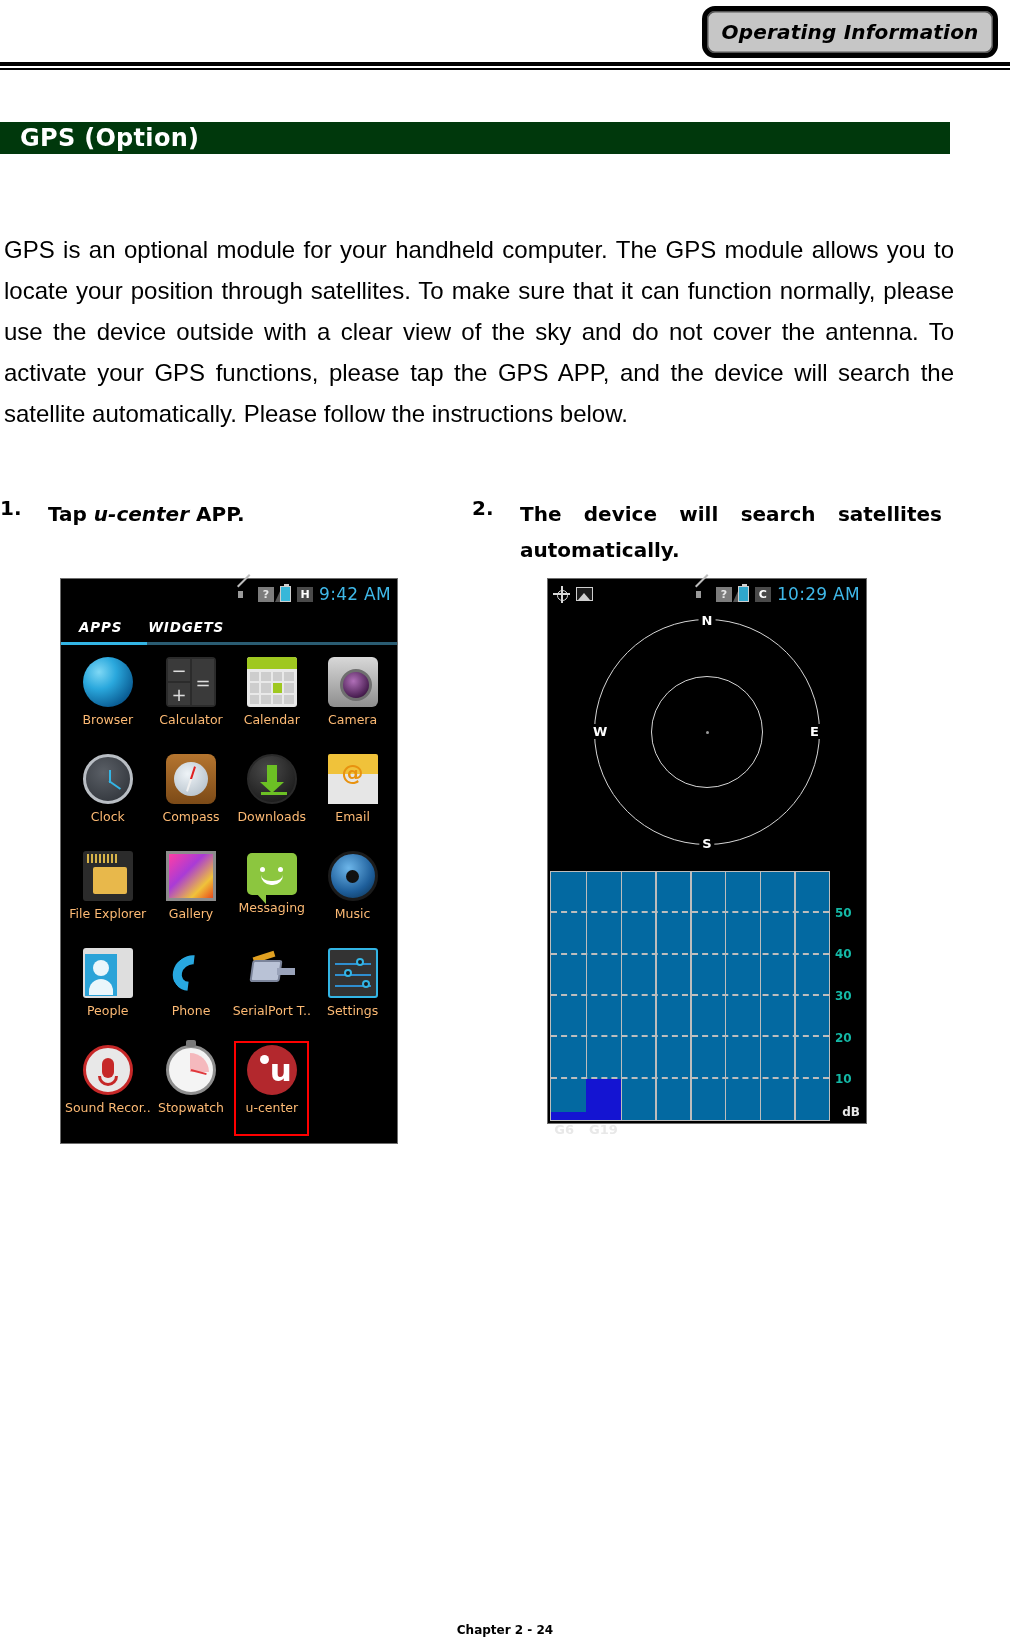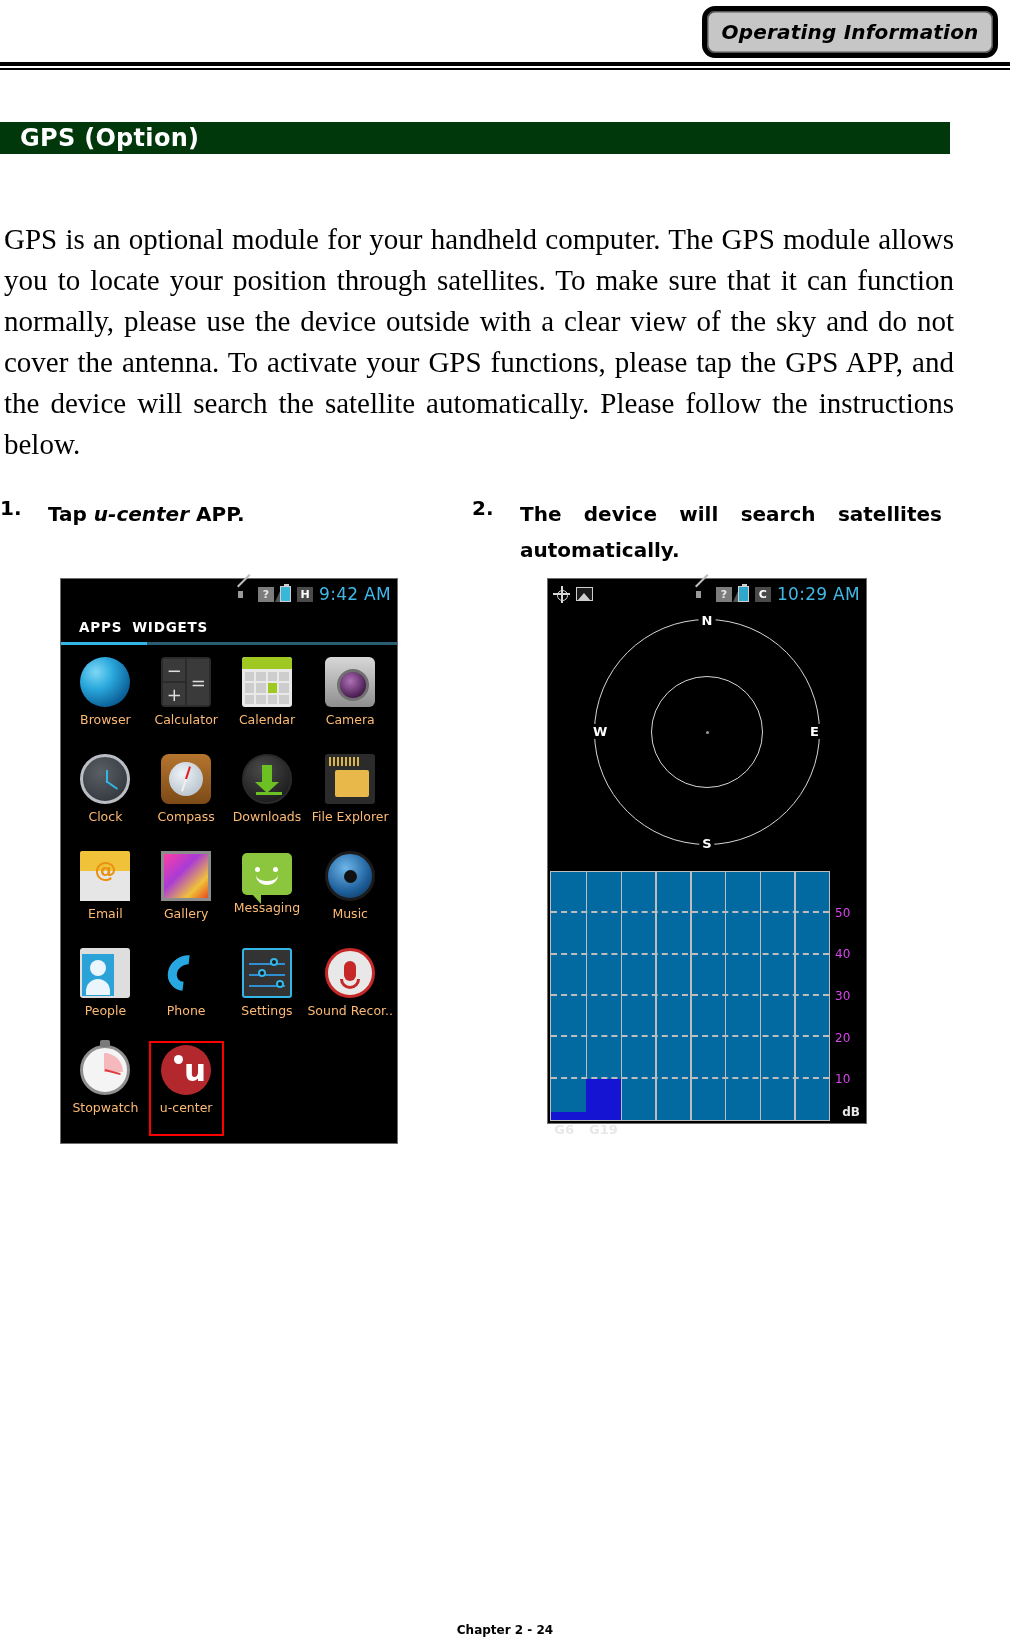--- a/index.html
+++ b/index.html
@@ -43,24 +43,24 @@
     display:flex; align-items:center;
   }
   .section-bar-label {
     color:#fff; font-size:24px; font-weight:bold;
     padding-left:20px; letter-spacing:.3px;
     font-family:"DejaVu Sans", sans-serif;
   }
 
   
   .body-text {
-    position:absolute; left:4px; top:190px; width:950px;
-    font-size:29px; line-height:41px;
+    position:absolute; left:4px; top:205px; width:950px;
+    font-size:24px; line-height:41px;
     text-align:justify; text-justify:inter-word;
-    font-family:Liberation Serif, serif;
+    font-family:Liberation Sans, sans-serif;
     font-weight:400;
   }
 
   
   .steps { position:absolute; left:0; top:496px; width:1010px; }
   .step-col { position:absolute; top:0; }
   .step-col.left { left:0; width:450px; }
   .step-col.right { left:472px; width:470px; }
   .step-head { display:flex; align-items:flex-start; font-weight:bold; font-size:20px;
                font-family:"DejaVu Sans", sans-serif; }
@@ -102,21 +102,21 @@
                   border:1.5px solid #d8d8d8;border-radius:50%;}
   .icn-gps:after{content:"";position:absolute;left:7px;top:-1px;width:1.5px;height:17px;
                  background:#d8d8d8;box-shadow:-7px 0 0 0 transparent;}
   .icn-gps i{position:absolute;left:-1px;top:6.5px;width:17px;height:1.5px;background:#d8d8d8;}
   .icn-pic { width:17px;height:14px;border:1.5px solid #cfcfcf;position:relative;overflow:hidden;
              background:#1b1b1b;}
   .icn-pic:before{content:"";position:absolute;left:1px;bottom:0;border-left:6px solid transparent;
                   border-right:6px solid transparent;border-bottom:7px solid #cfcfcf;}
 
   
-  .apps-tabs { display:flex; gap:10px; padding:10px 18px 0 18px; }
+  .apps-tabs { display:flex; gap:26px; padding:10px 18px 0 18px;font-style:italic; }
   .apps-tab { color:#fff; font-size:13.5px; font-weight:bold; letter-spacing:.8px;
               font-family:"DejaVu Sans", sans-serif; padding-bottom:7px; }
   .apps-underline { position:relative; height:3px; background:#2a5c72; margin-top:0; }
   .apps-underline-active { position:absolute; left:0; top:0; width:86px; height:3px; background:#33b5e5; }
 
   
   .app-grid { display:grid; grid-template-columns:repeat(4,1fr); row-gap:3px; padding:10px 4px 4px 4px; }
   .app-cell { display:flex; flex-direction:column; align-items:center; justify-content:flex-start;
               height:94px; position:relative; }
   .app-cell.hl:before{ content:""; position:absolute; left:3px; top:-2px; right:3px; bottom:1px;
@@ -233,21 +233,21 @@
   .sky-w { left:42px; top:115px; }
   .sky-e { right:44px; top:115px; }
 
   .sigchart { position:relative; height:250px; margin:0 2px 2px 2px;
               display:flex; }
   .sig-plot { position:relative; flex:1; border:1.5px solid #bdbdbd; background:#0369a1; }
   .sig-vline { position:absolute; top:0; bottom:0; width:1.5px; background:#bdbdbd; }
   .sig-hline { position:absolute; left:0; right:0; height:0;
                border-top:2px dashed #bdbdbd; }
   .sig-bar { position:absolute; bottom:0; background:#1414d2; }
-  .sig-scale { width:34px; position:relative; color:#d946ef; font-size:12px; font-weight:normal;
+  .sig-scale { width:34px; position:relative; color:#14b8a6; font-size:12px; font-weight:bold;
                font-family:"DejaVu Sans", sans-serif; }
   .sig-scale span { position:absolute; left:5px; }
   .sig-xlabels { position:absolute; left:0; right:0; bottom:-24px; height:22px; }
   .sig-xlabels span { position:absolute; color:#e8e8e8; font-size:13px; font-weight:bold;
                       font-family:"DejaVu Sans", sans-serif; }
   .sig-unit { position:absolute; right:4px; bottom:2px; color:#e8e8e8; font-size:12px;
               font-weight:bold; font-family:"DejaVu Sans", sans-serif; }
 
   
   .footer { position:absolute; left:0; right:0; bottom:14px; text-align:center;
@@ -371,33 +371,33 @@
 
     <div class="app-cell">
       <div class="app-ico ic-dl">
           <i></i>
           <b></b>
         </div>
       <div class="app-lbl">Downloads</div>
     </div>
 
     <div class="app-cell">
-      <div class="app-ico ic-file">
-          <i></i>
-          <b></b>
-        </div>
-      <div class="app-lbl">File Explorer</div>
-    </div>
-
-    <div class="app-cell">
       <div class="app-ico ic-mail"></div>
       <div class="app-lbl">Email</div>
     </div>
 
     <div class="app-cell">
+      <div class="app-ico ic-file">
+          <i></i>
+          <b></b>
+        </div>
+      <div class="app-lbl">File Explorer</div>
+    </div>
+
+    <div class="app-cell">
       <div class="app-ico ic-gal">
           <i></i>
         </div>
       <div class="app-lbl">Gallery</div>
     </div>
 
     <div class="app-cell">
       <div class="app-ico ic-msg">
           <i></i>
           <b></b>
@@ -421,20 +421,28 @@
     </div>
 
     <div class="app-cell">
       <div class="app-ico ic-phone">
           <i></i>
         </div>
       <div class="app-lbl">Phone</div>
     </div>
 
 
+    <div class="app-cell">
+      <div class="app-ico ic-serial">
+          <u></u>
+          <i></i>
+          <b></b>
+        </div>
+      <div class="app-lbl">SerialPort T..</div>
+    </div>
 
     <div class="app-cell">
       <div class="app-ico ic-set">
         <i class="a"></i>
           <i class="b"></i>
           <i class="c"></i>
         <b class="a"></b>
           <b class="b"></b>
           <b class="c"></b>
       </div>

